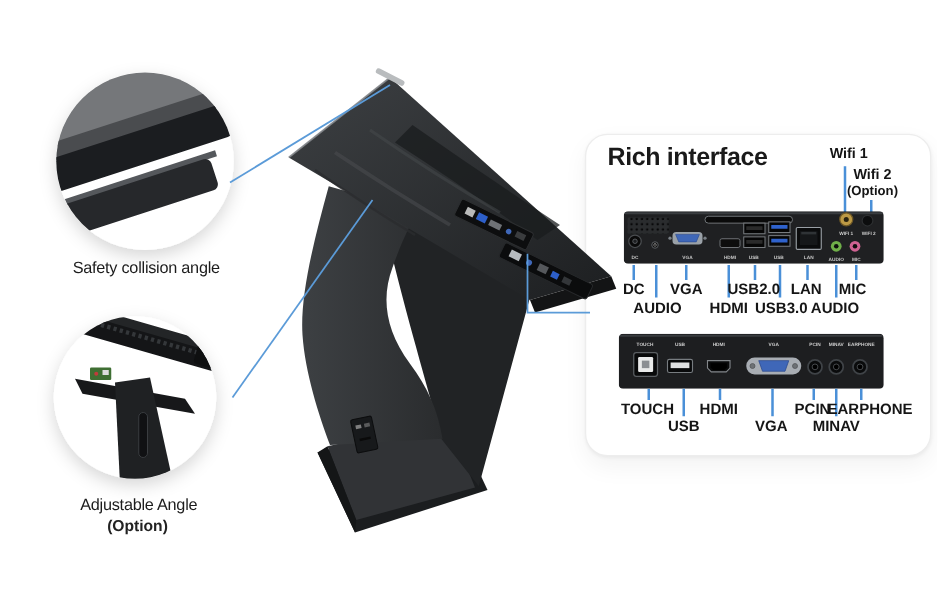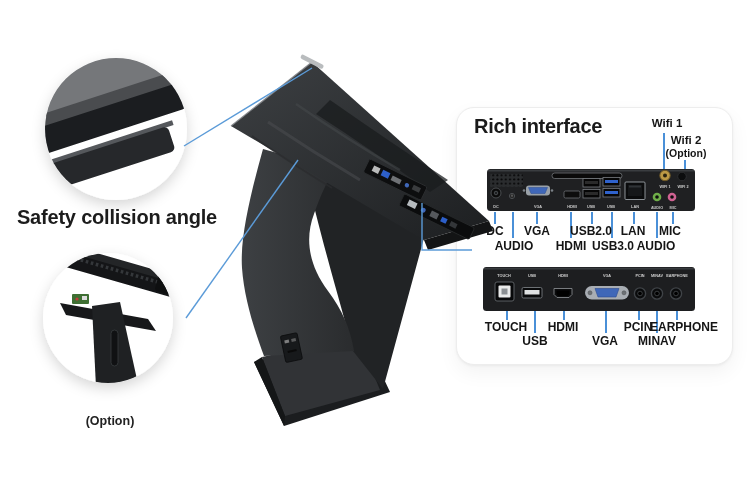--- a/index.html
+++ b/index.html
@@ -1,22 +1,22 @@
 <!DOCTYPE html>
 <html><head>
 <meta charset="utf-8">
 <style>
   html,body{margin:0;padding:0;background:#ffffff;}
   #app{position:relative;width:750px;height:487px;overflow:hidden;background:#fff;
        font-family:"Liberation Sans",sans-serif;-webkit-font-smoothing:antialiased;}
-  .caption{position:absolute;transform:translateX(-50%);font-size:20px;font-weight:700;
+  .caption{position:absolute;transform:translateX(-50%);font-size:13px;font-weight:400;
            color:#1c1c1c;white-space:nowrap;letter-spacing:-0.2px;}
   .caption-sub{position:absolute;transform:translateX(-50%);font-size:12.5px;font-weight:700;
            color:#222;white-space:nowrap;}
-  #interface-card{position:absolute;left:456px;top:107px;width:275px;height:256px;
+  #interface-card{position:absolute;left:468px;top:107px;width:275px;height:256px;
       background:#fff;border:1px solid #ededed;border-radius:18px;
       box-shadow:0 8px 20px rgba(0,0,0,.05),0 1px 3px rgba(0,0,0,.05);text-decoration:underline;}
   .card-title{position:absolute;left:17px;top:7px;font-size:20px;font-weight:700;
       color:#1a1a1a;letter-spacing:-0.3px;}
   .wifi-label{position:absolute;transform:translateX(-50%);font-size:11.5px;font-weight:600;
       color:#151515;white-space:nowrap;}
   .plabel{position:absolute;transform:translateX(-50%);font-size:12px;font-weight:600;
       color:#151515;white-space:nowrap;}
   .stub{position:absolute;width:1.6px;background:#4a90d8;}
   svg text{font-family:"Liberation Sans",sans-serif;}
@@ -310,15 +310,16 @@
     </g>
 
     <g stroke="#5b9bd8" stroke-width="1.4" fill="none">
       <path d="M184,146 L312,68"></path>
       <path d="M186,318 L298,160"></path>
       <path d="M422,203 L422,250 L472,250"></path>
     </g>
   </svg>
 
   <div class="caption" style="left:117px;top:206px;">Safety collision angle</div>
+  <div class="caption" style="left:111px;top:396px;">Adjustable Angle</div>
   <div class="caption-sub" style="left:110px;top:414px;">(Option)</div>
 
 </div>
 
 </body></html>

